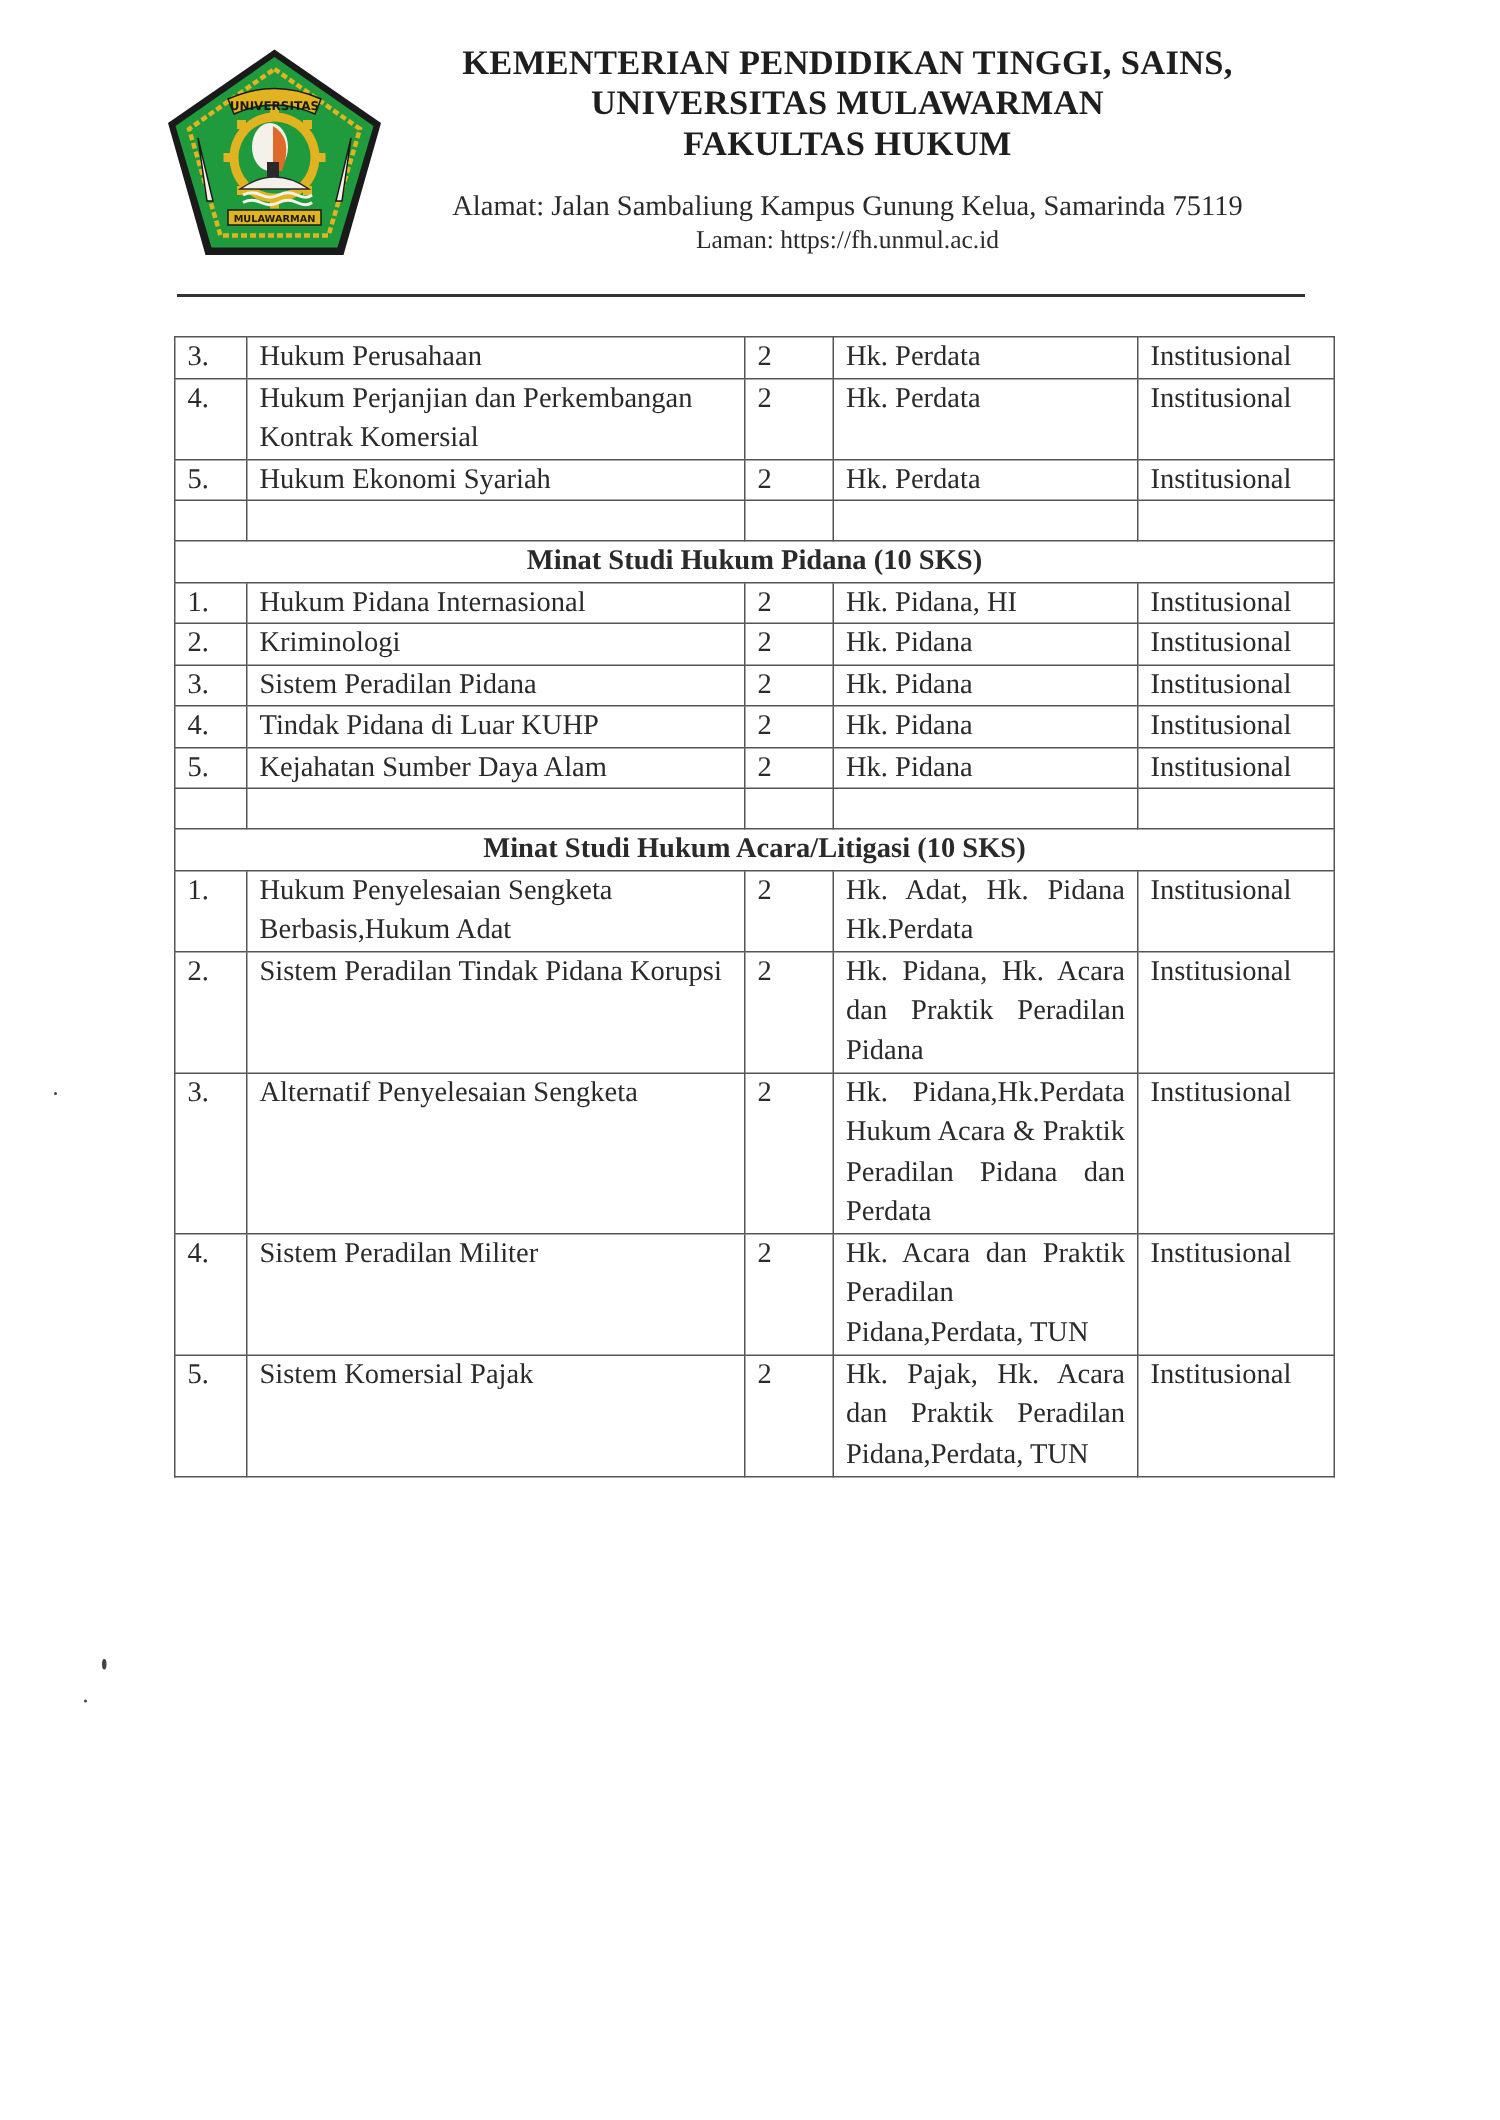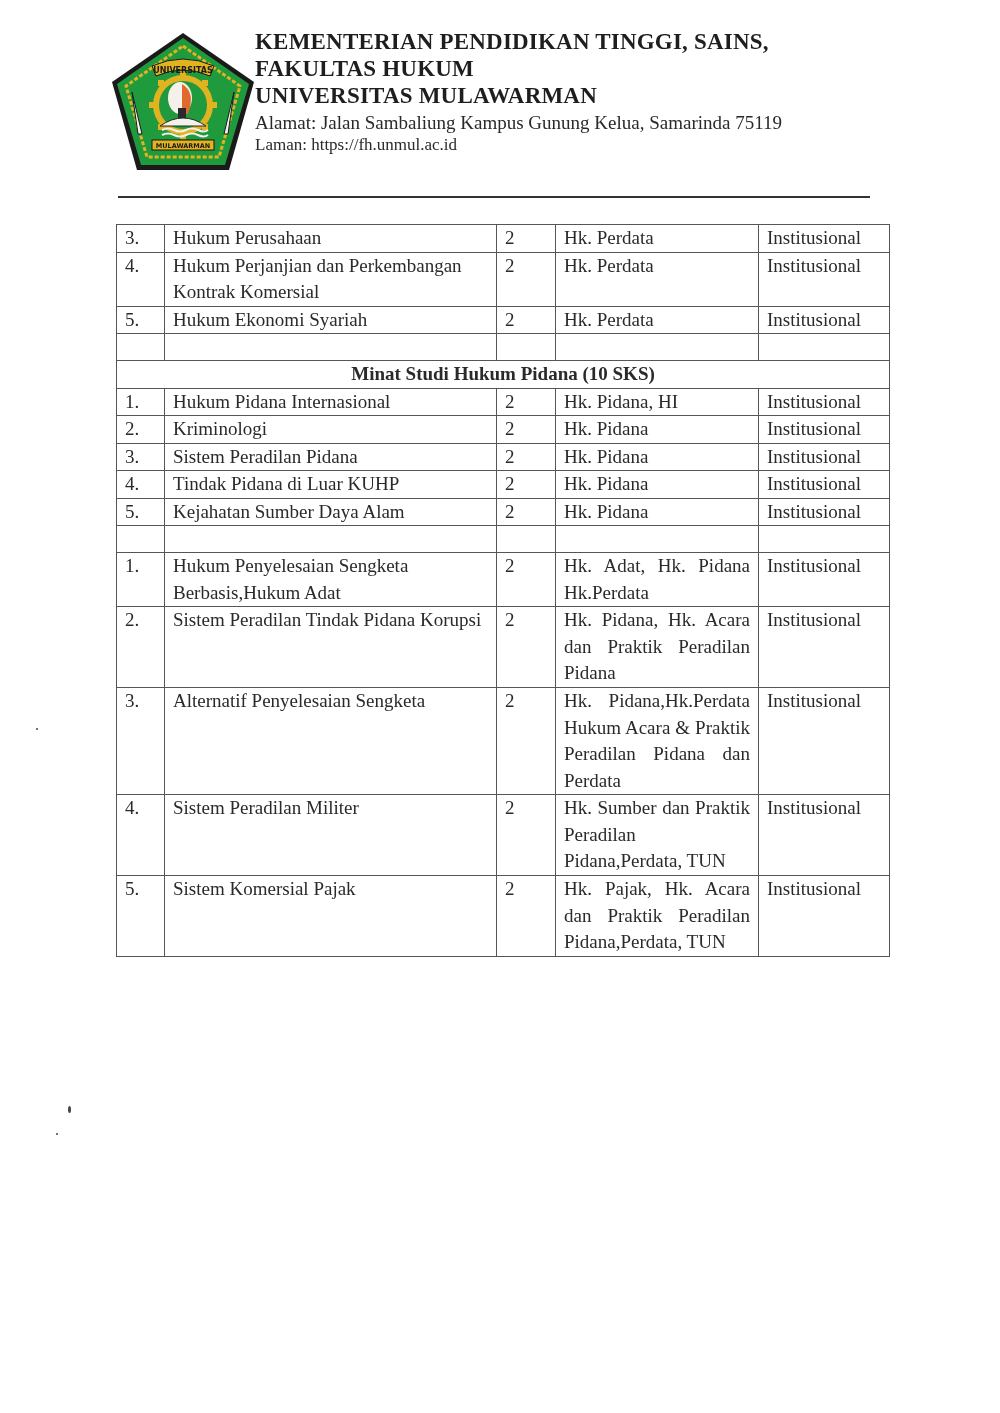--- a/index.html
+++ b/index.html
@@ -1,23 +1,23 @@
 <!DOCTYPE html>
 <html><head>
 <meta charset="utf-8">
 <style>
   html, body { margin: 0; padding: 0; background: #ffffff; }
   body { width: 1000px; height: 1413px; position: relative; overflow: hidden;
          font-family: "Liberation Serif", "DejaVu Serif", serif; color: #222; }
 
   .letterhead { position: absolute; left: 0; top: 0; width: 1000px; height: 200px; }
   .logo { position: absolute; left: 108px; top: 30px; width: 150px; height: 145px; }
-  .head-text { position: absolute; left: 255px; top: 28px; width: 620px; text-align: left; }
+  .head-text { position: absolute; left: 255px; top: 28px; width: 620px; text-align: center; }
   .head-line { font-weight: bold; font-size: 23px; line-height: 27px; letter-spacing: 0.2px; color: #1e1e1e; }
-  .address { font-size: 19px; line-height: 24px; margin-top: 2px; color: #2a2a2a; }
+  .address { font-size: 19px; line-height: 24px; margin-top: 17px; color: #2a2a2a; }
   .website { font-size: 17px; line-height: 20px; color: #2a2a2a; }
   .rule { position: absolute; left: 118px; top: 196px; width: 752px; height: 2px; background: #333; }
 
   table.courses { position: absolute; left: 116px; top: 224px; width: 773px;
                   border-collapse: collapse; table-layout: fixed; font-size: 19px; color: #2a2a2a; }
   table.courses td { border: 1px solid #555; padding: 0 8px; vertical-align: top; line-height: 26.5px; }
   col.c-no { width: 48px; }
   col.c-name { width: 332px; }
   col.c-sks { width: 59px; }
   col.c-prereq { width: 203px; }
@@ -63,22 +63,22 @@
       <text x="75" y="43" font-size="8" font-weight="bold" text-anchor="middle" fill="#1a1a1a" font-family="DejaVu Sans, sans-serif">UNIVERSITAS</text>
       <rect x="44" y="110" width="62" height="10" fill="#e2b321" stroke="#1a1a1a" stroke-width="1"></rect>
       <text x="75" y="118" font-size="6.5" font-weight="bold" text-anchor="middle" fill="#1a1a1a" font-family="DejaVu Sans, sans-serif">MULAWARMAN</text>
       <path d="M24 62 L34 104 L30 104 Z" fill="#f4f1ea" stroke="#1a1a1a" stroke-width="1"></path>
       <path d="M126 62 L116 104 L120 104 Z" fill="#f4f1ea" stroke="#1a1a1a" stroke-width="1"></path>
     </svg>
   </div>
 
   <div class="head-text">
     <div class="head-line">KEMENTERIAN PENDIDIKAN TINGGI, SAINS,</div>
+    <div class="head-line">UNIVERSITAS MULAWARMAN</div>
     <div class="head-line">FAKULTAS HUKUM</div>
-    <div class="head-line">UNIVERSITAS MULAWARMAN</div>
     <div class="address">Alamat: Jalan Sambaliung Kampus Gunung Kelua, Samarinda 75119</div>
     <div class="website">Laman: https://fh.unmul.ac.id</div>
   </div>
   <div class="rule"></div>
 </div>
 
 <table class="courses">
   <colgroup>
     <col class="c-no">
       <col class="c-name">
@@ -156,20 +156,23 @@
       <td>Institusional</td>
     </tr>
     <tr class="spacer">
         <td></td>
         <td></td>
         <td></td>
         <td></td>
         <td></td>
       </tr>
 
+    <tr class="section">
+      <td colspan="5">Minat Studi Hukum Acara/Litigasi (10 SKS)</td>
+    </tr>
     <tr class="r-tall2">
       <td class="no">1.</td>
       <td>Hukum Penyelesaian Sengketa Berbasis,Hukum Adat</td>
       <td>2</td>
       <td class="prereq">Hk. Adat, Hk. Pidana Hk.Perdata</td>
       <td>Institusional</td>
     </tr>
     <tr class="r-tall3">
       <td class="no">2.</td>
       <td>Sistem Peradilan Tindak Pidana Korupsi</td>
@@ -181,21 +184,21 @@
       <td class="no">3.</td>
       <td>Alternatif Penyelesaian Sengketa</td>
       <td>2</td>
       <td class="prereq">Hk. Pidana,Hk.Perdata Hukum Acara &amp; Praktik Peradilan Pidana dan Perdata</td>
       <td>Institusional</td>
     </tr>
     <tr class="r-tall3">
       <td class="no">4.</td>
       <td>Sistem Peradilan Militer</td>
       <td>2</td>
-      <td class="prereq">Hk. Sumber dan Praktik Peradilan Pidana,Perdata, TUN</td>
+      <td class="prereq">Hk. Acara dan Praktik Peradilan Pidana,Perdata, TUN</td>
       <td>Institusional</td>
     </tr>
     <tr class="r-tall3">
       <td class="no">5.</td>
       <td>Sistem Komersial Pajak</td>
       <td>2</td>
       <td class="prereq">Hk. Pajak, Hk. Acara dan Praktik Peradilan Pidana,Perdata, TUN</td>
       <td>Institusional</td>
     </tr>
   </tbody>

